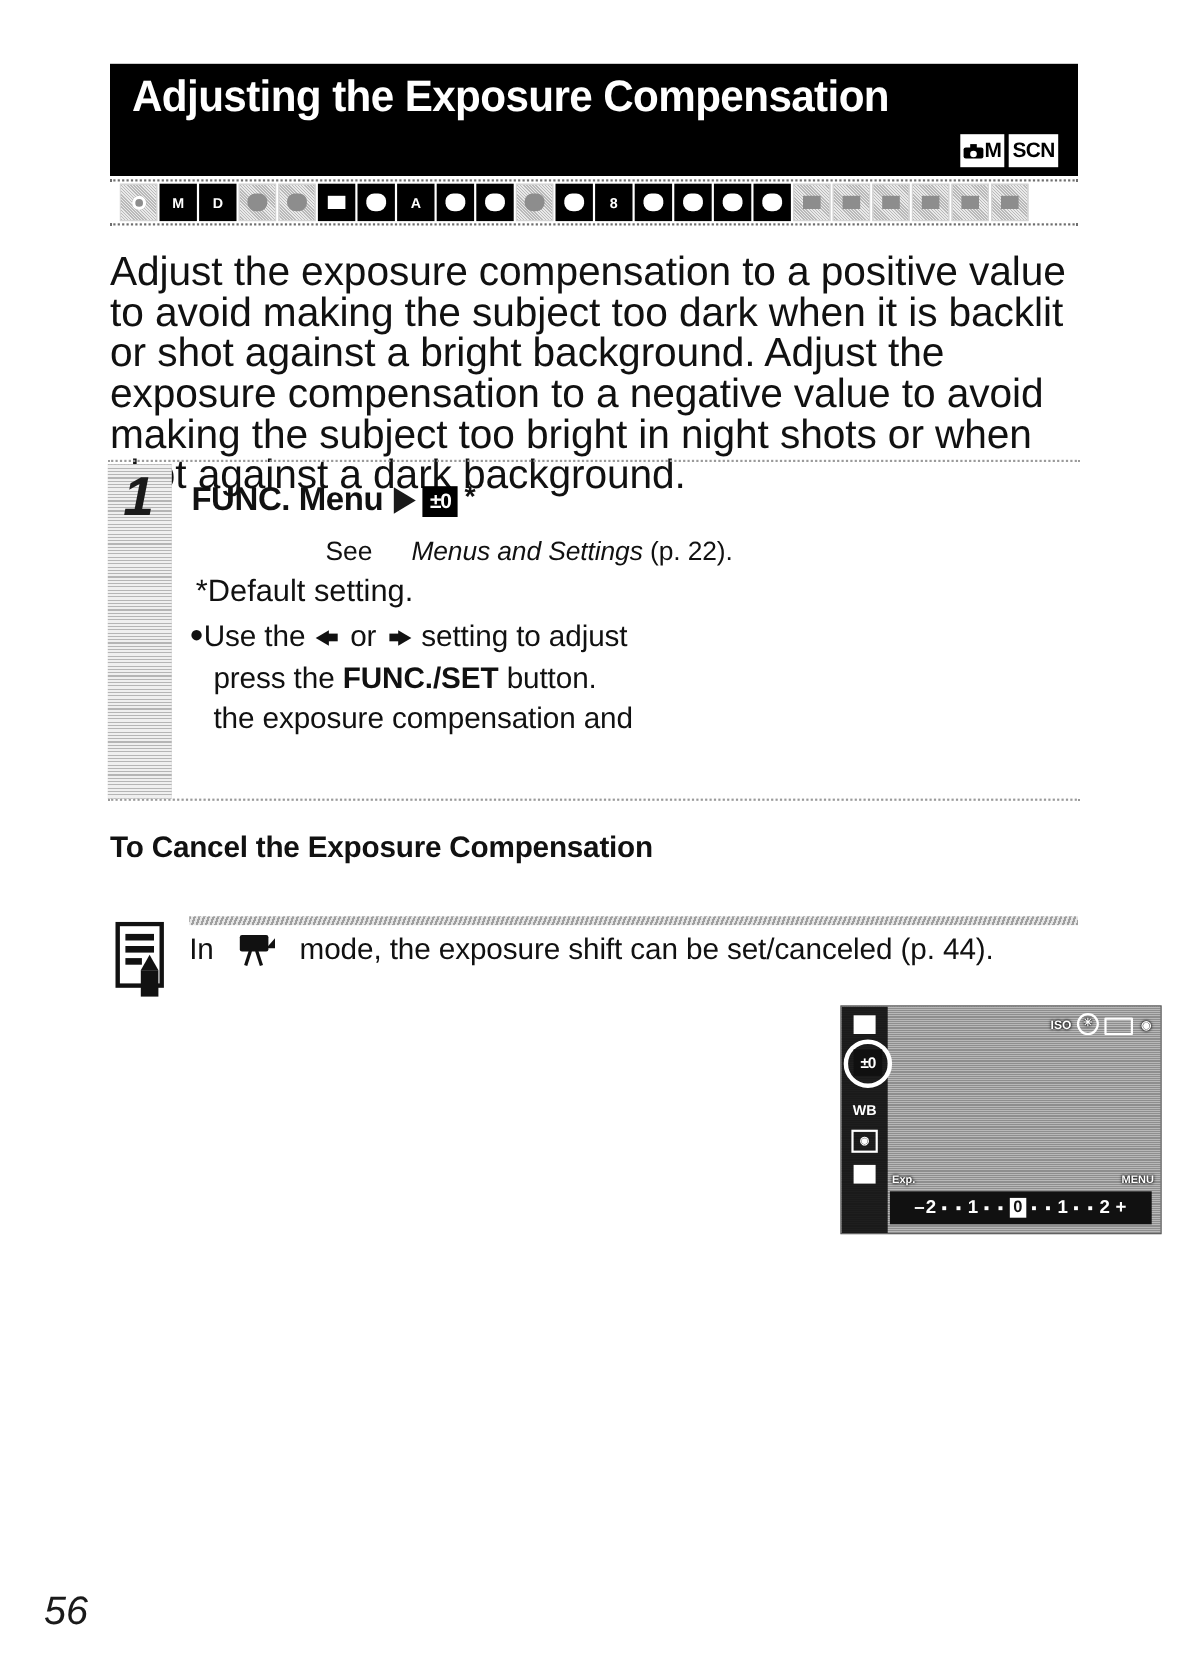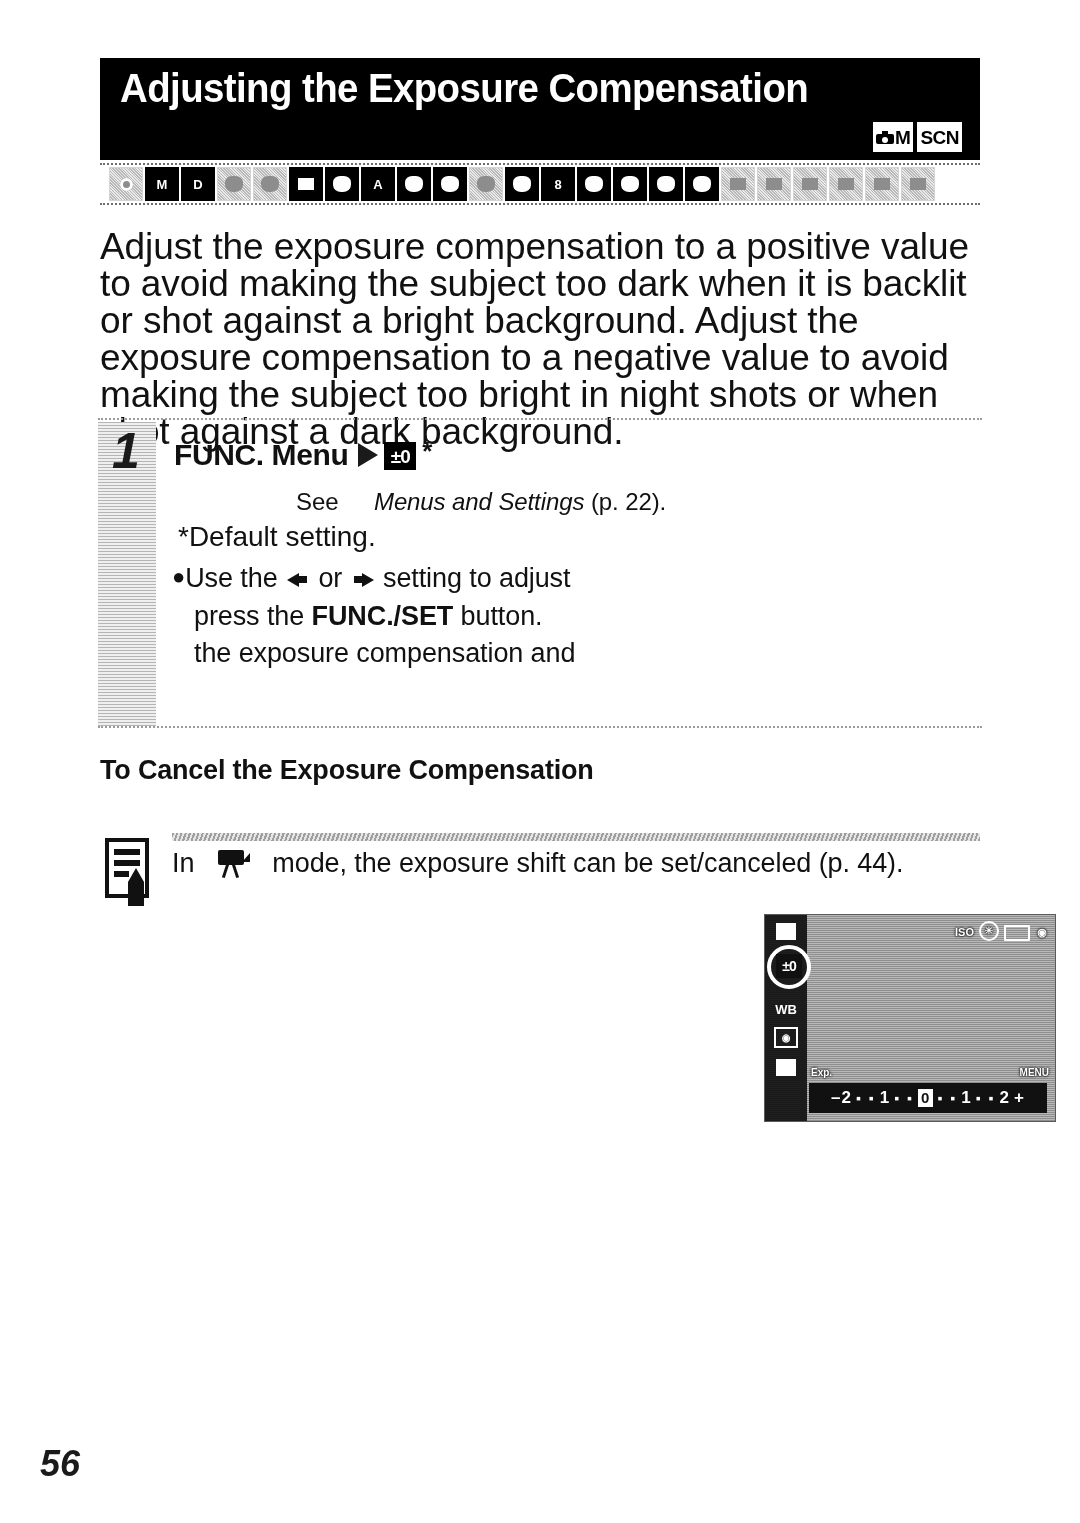--- a/index.html
+++ b/index.html
@@ -558,21 +558,21 @@
     background: #111;
     transform: rotate(-18deg);
   }
 
   
   .page-number {
     position: absolute;
     left: 40px;
     top: 1443px;
     font-size: 36px;
-    font-weight: bold;
+    font-weight: normal;
     font-style: italic;
     color: #1a1a1a;
   }
 
   b, strong { font-weight: bold; }
 </style>
 </head>
 <body>
 
 <div class="page">

